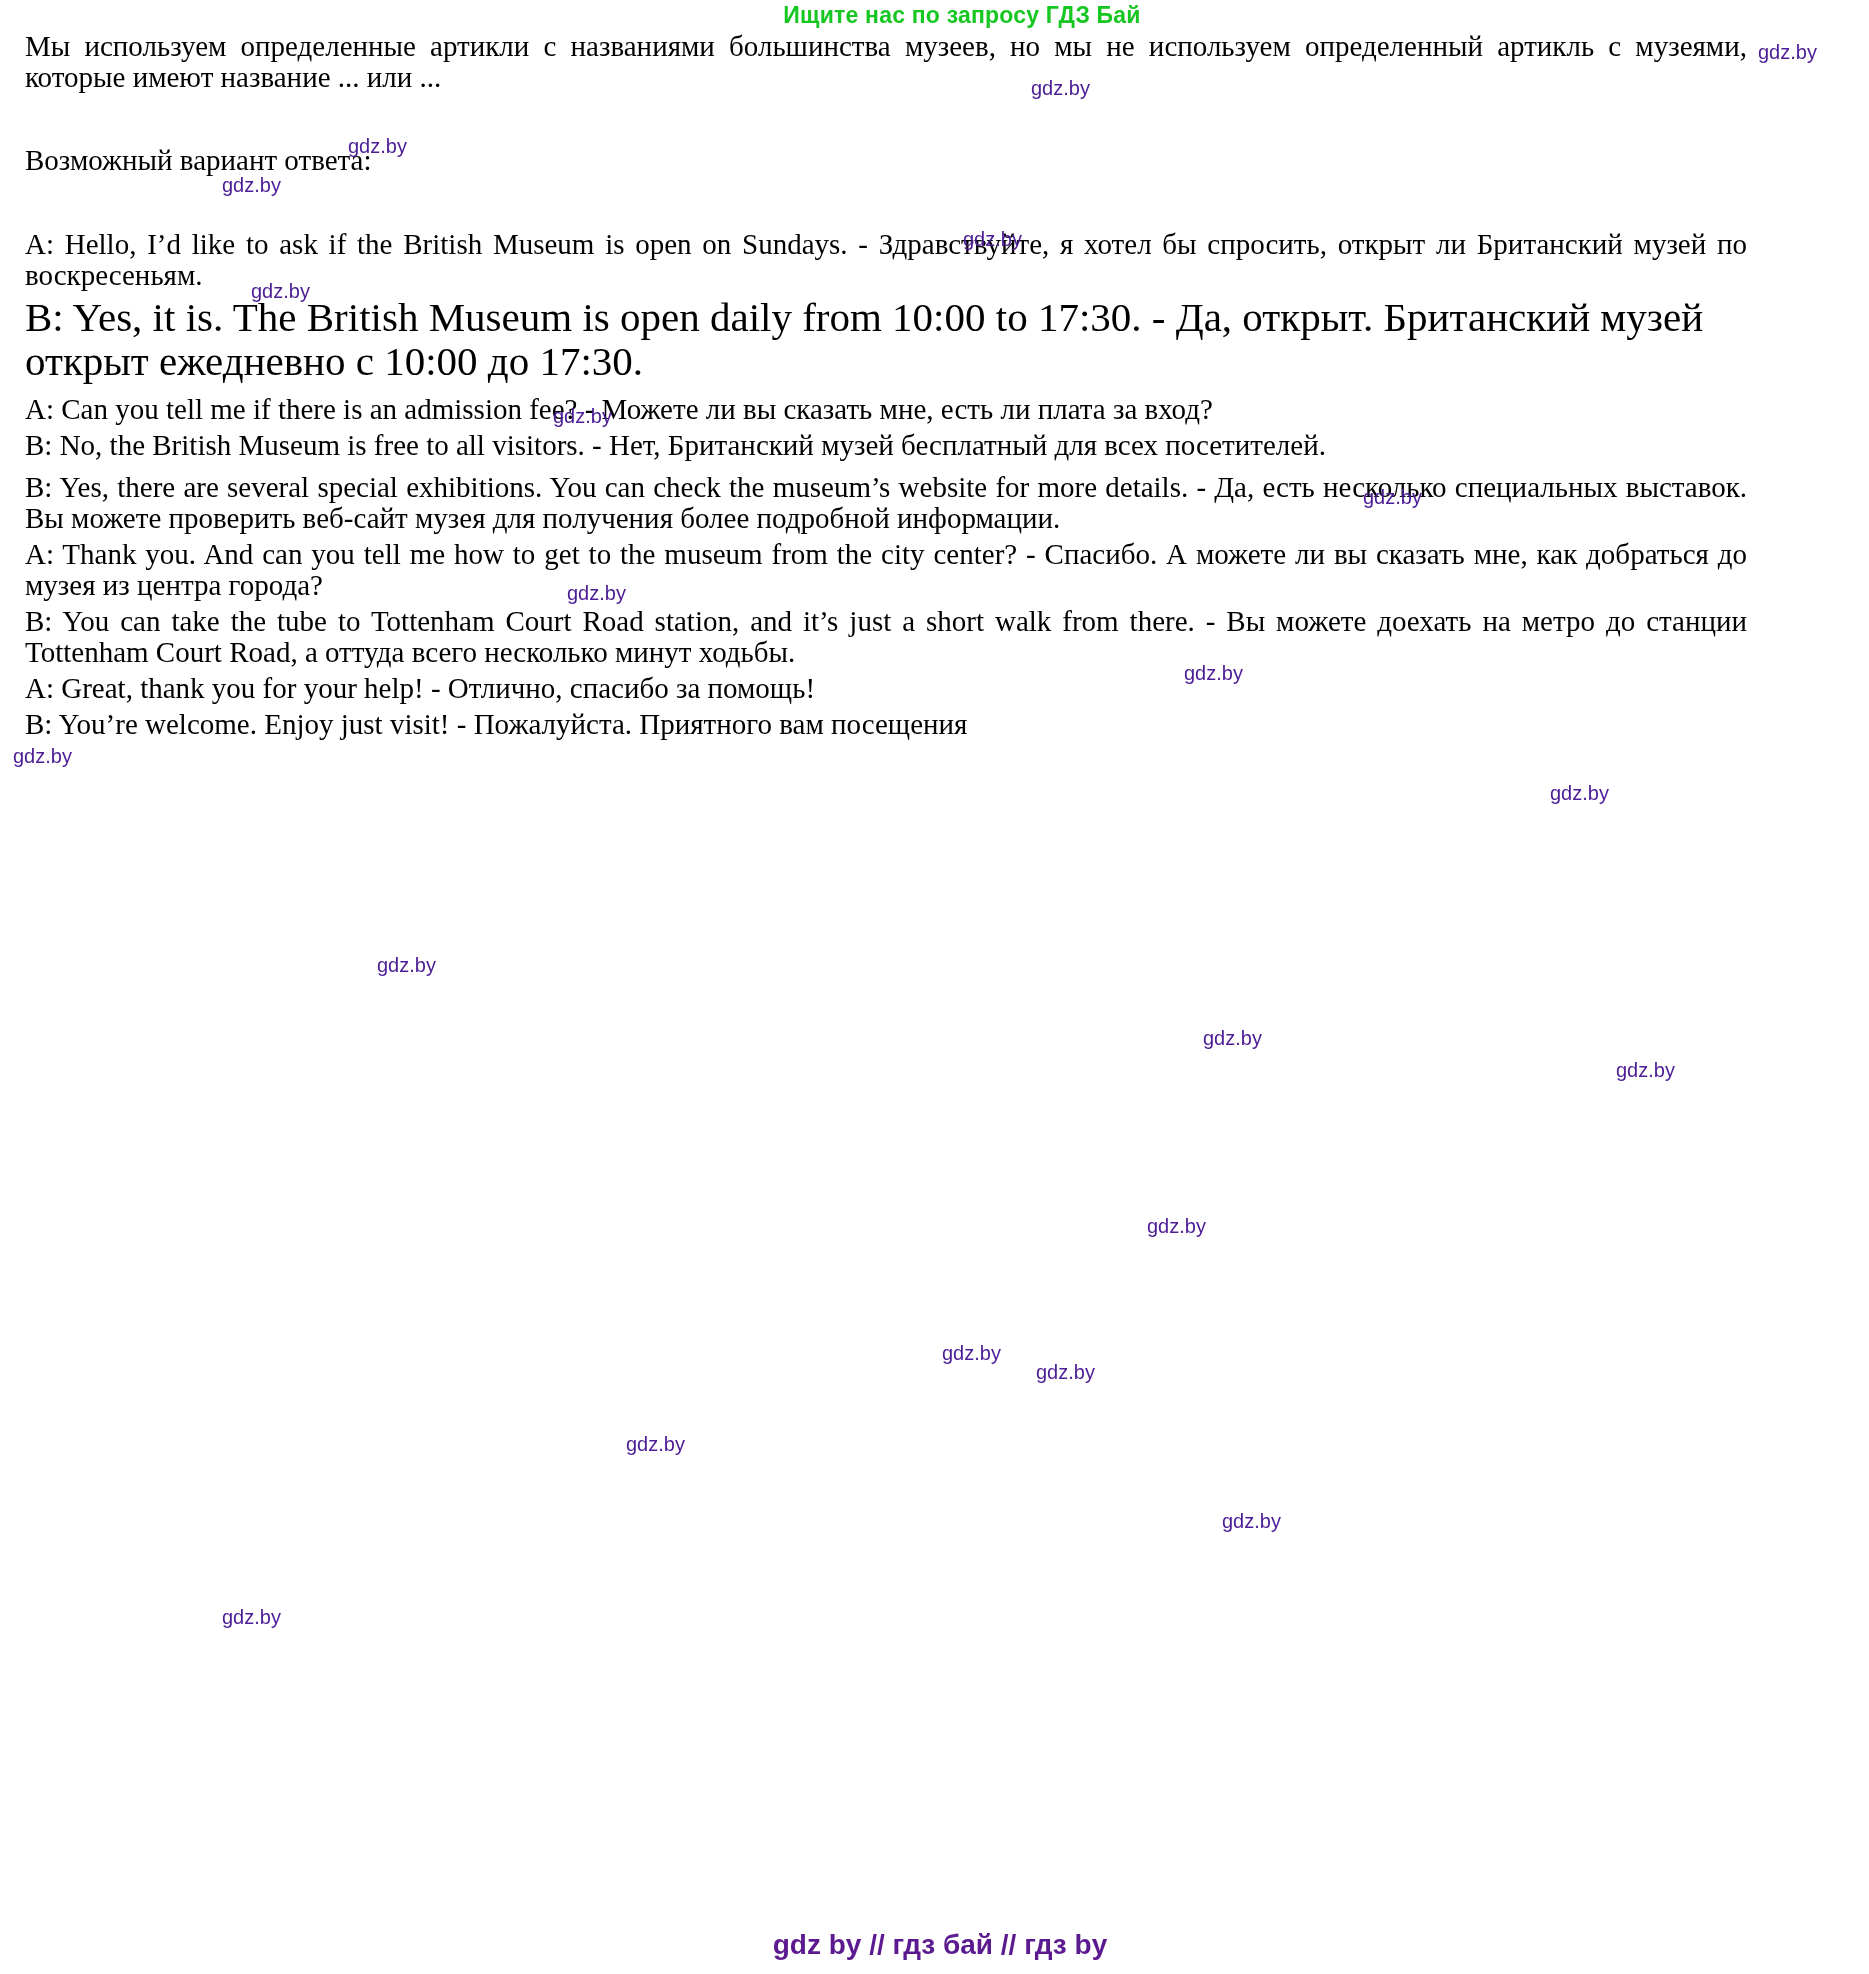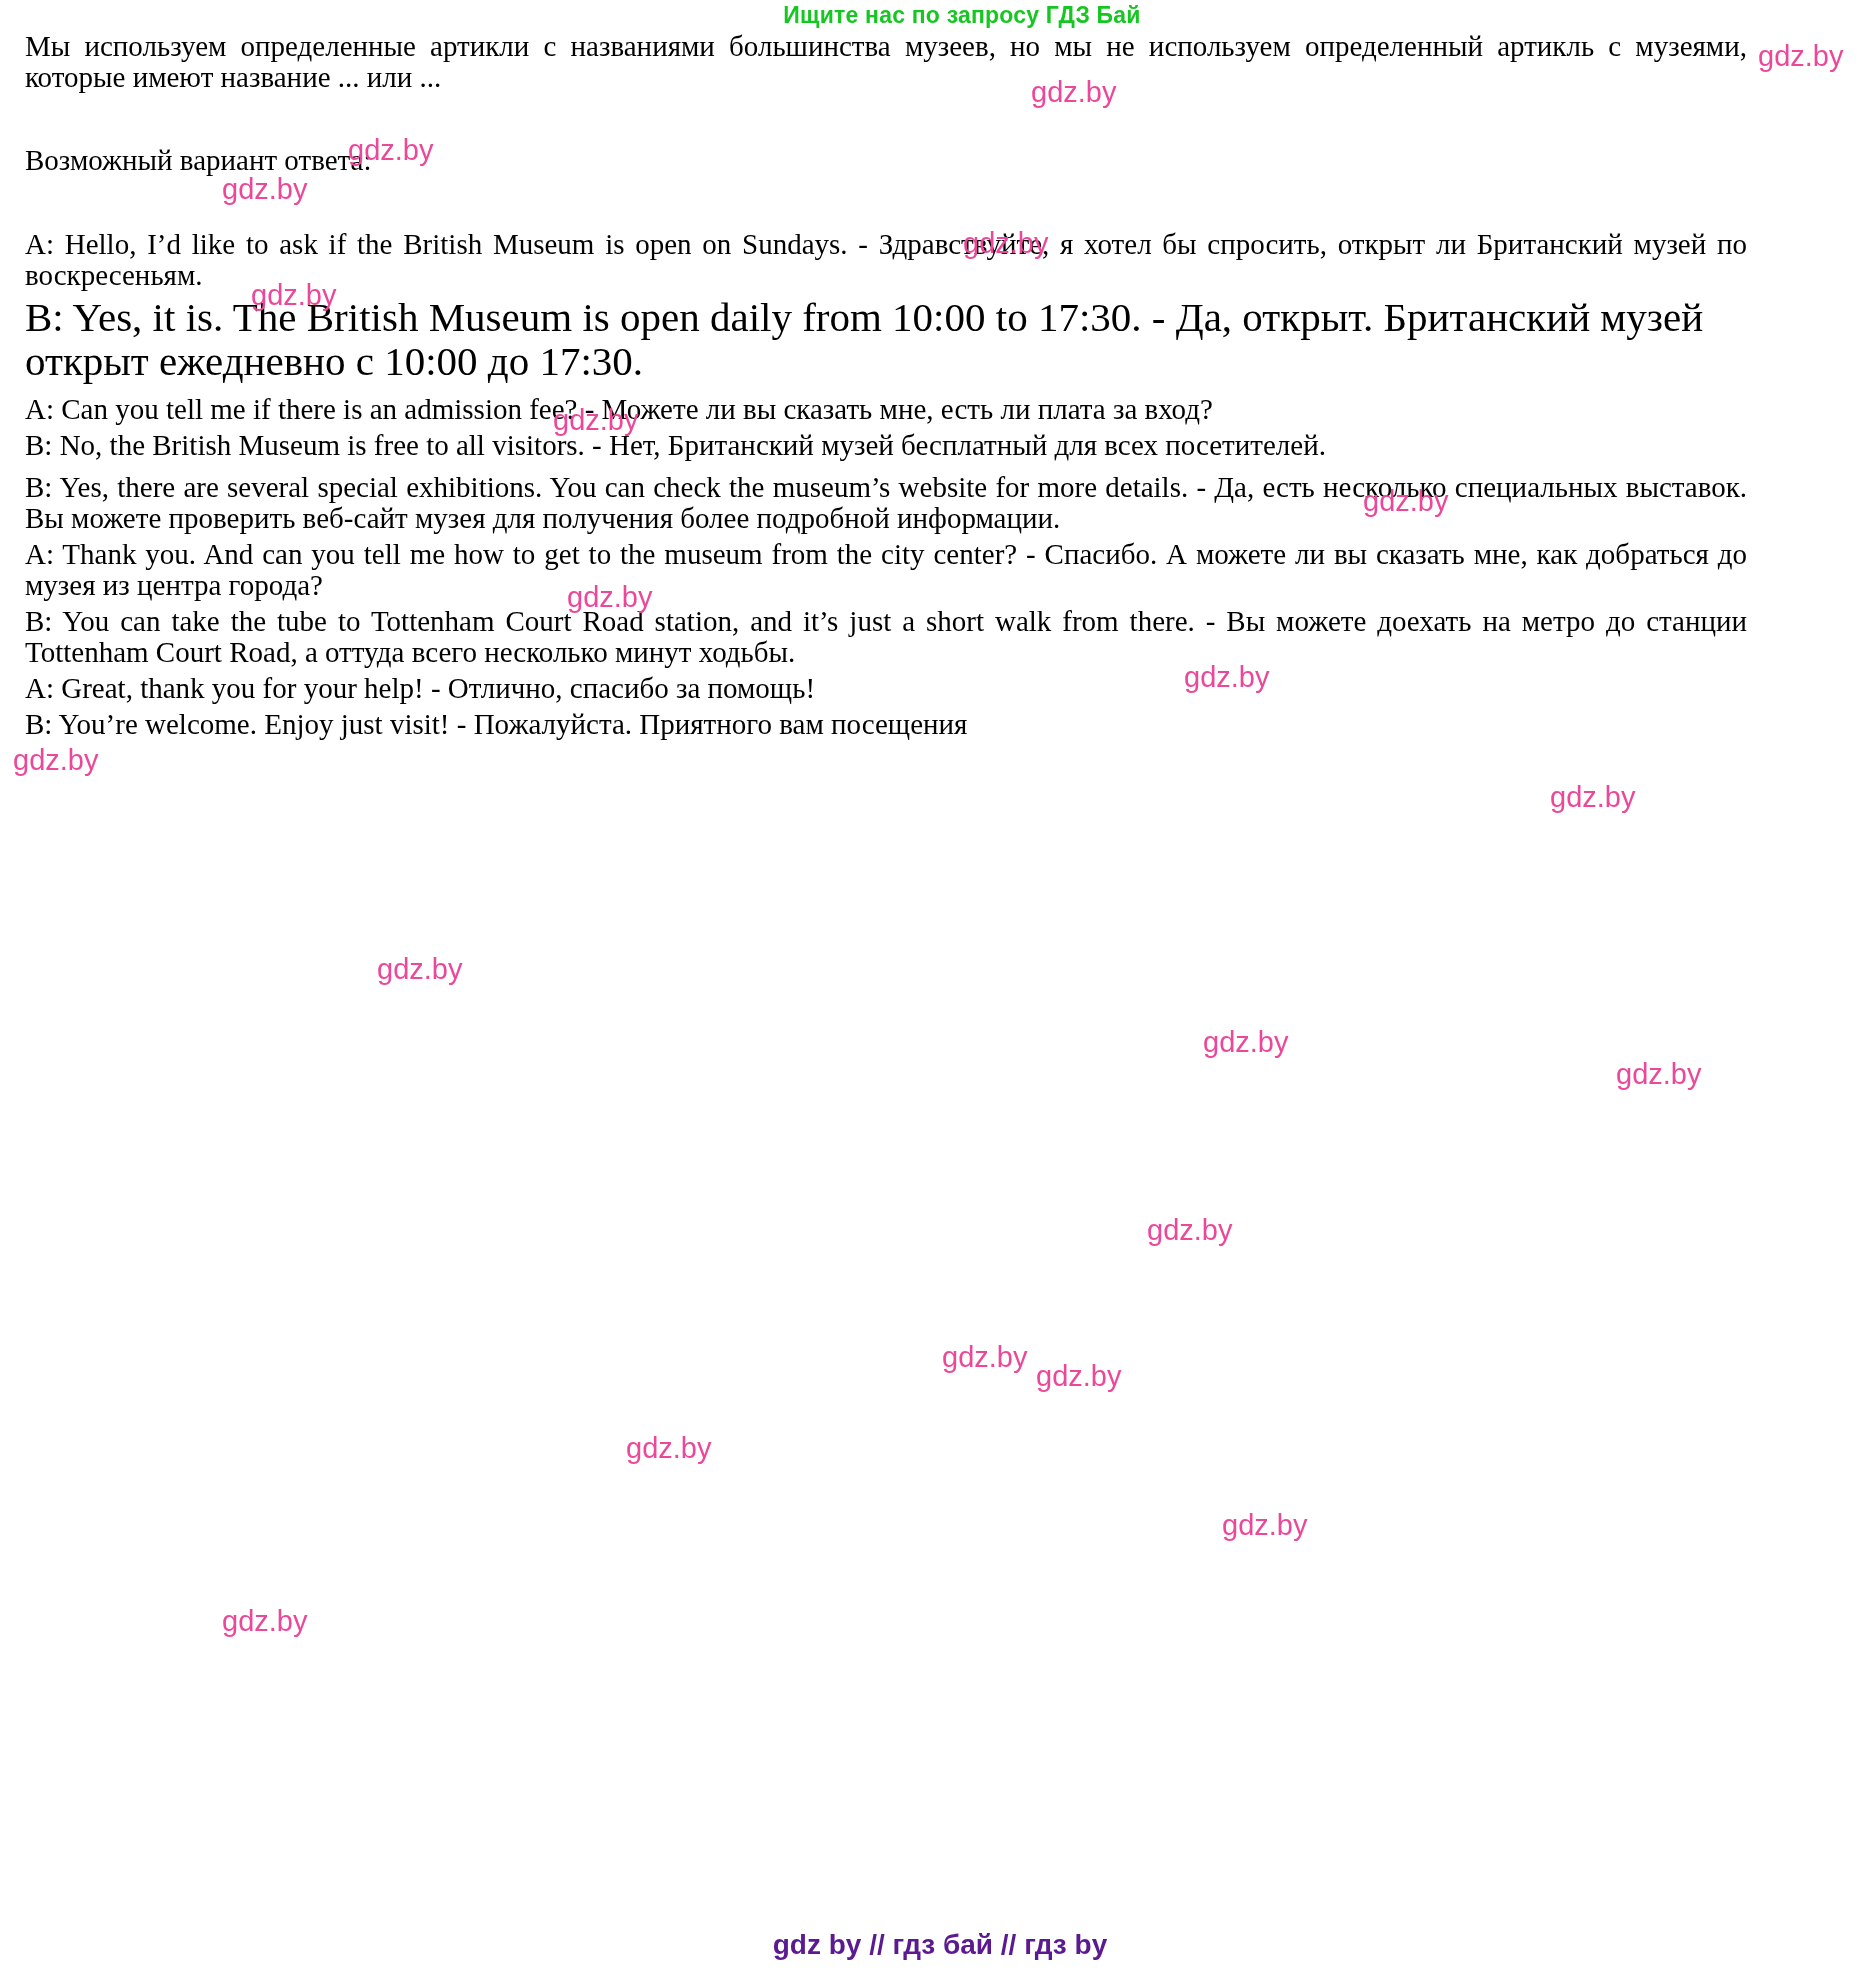--- a/index.html
+++ b/index.html
@@ -57,22 +57,22 @@
     font-size: 41px;
   }
   .gap-xl { height: 53px; }
   .gap-md { height: 11px; }
   .gap-sm { height: 5.5px; }
 
   
   .wm {
     position: absolute;
     font-family: "Liberation Sans", "DejaVu Sans", sans-serif;
-    font-size: 29px;
-    color: #ec4899;
+    font-size: 20px;
+    color: #4c1d95;
     white-space: nowrap;
     pointer-events: none;
     line-height: 1;
   }
 
   
   .footer {
     position: absolute;
     left: 5px;
     bottom: 13px;

